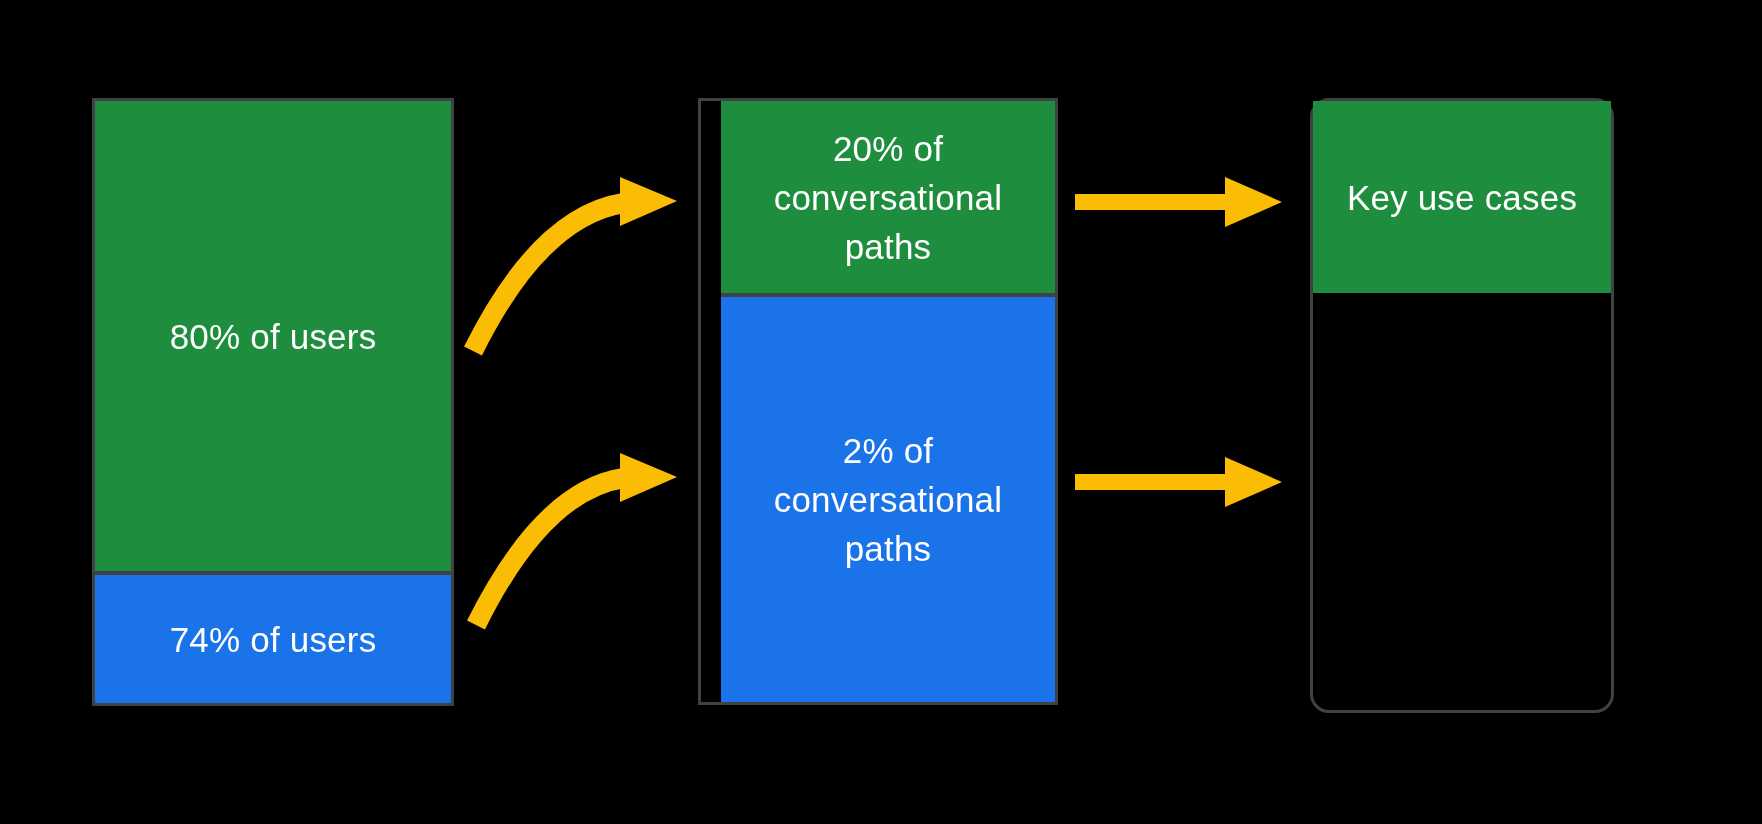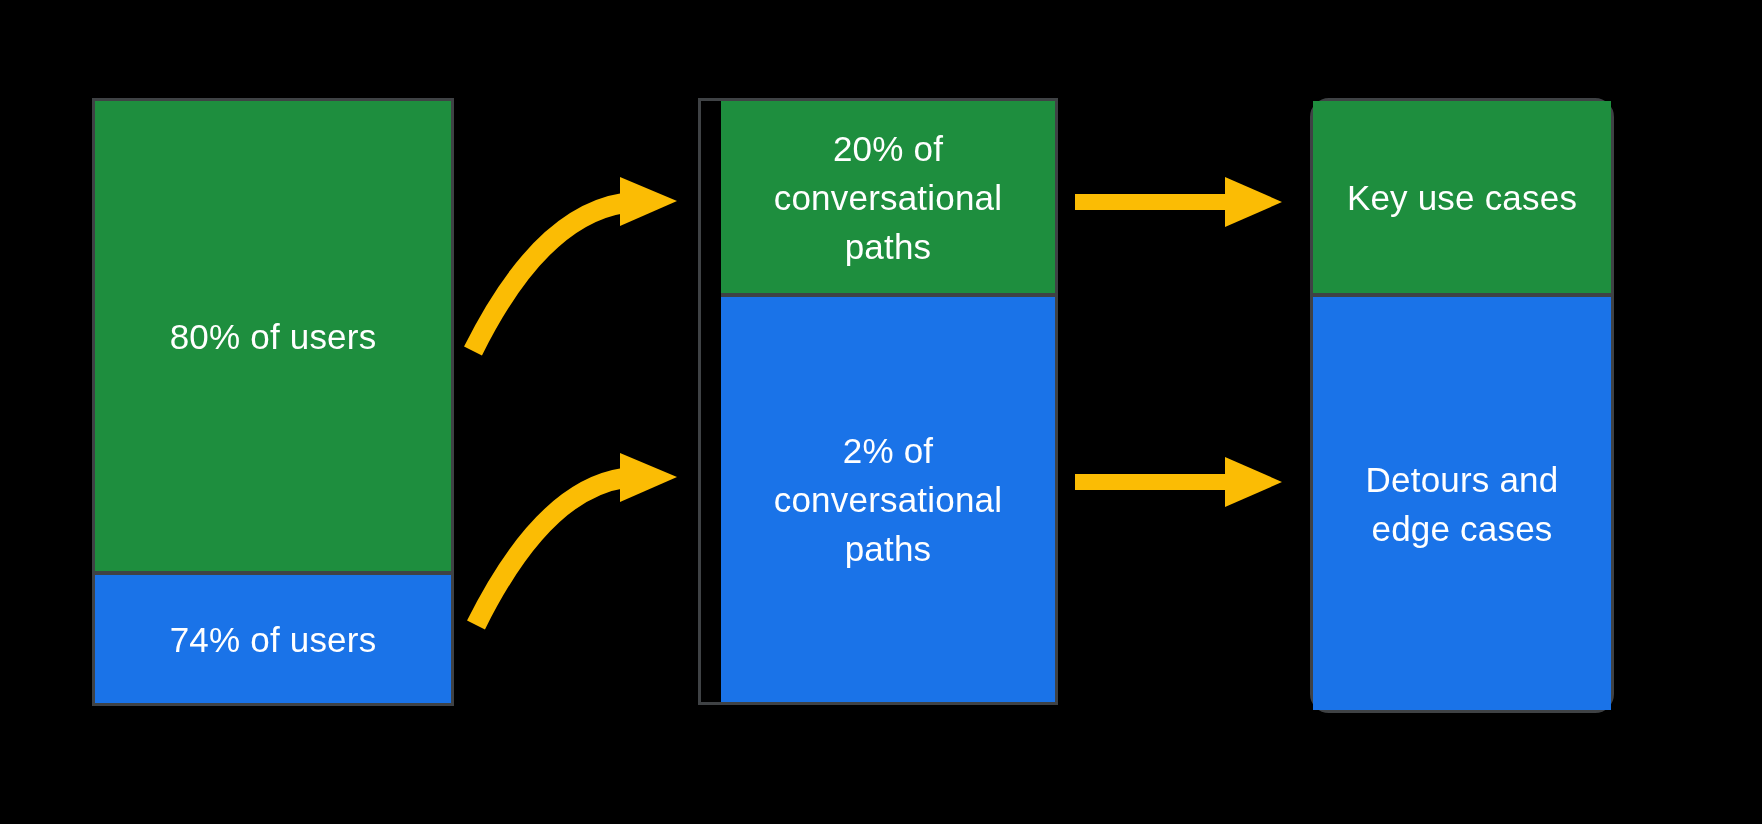--- a/index.html
+++ b/index.html
@@ -91,24 +91,20 @@
       <span class="segment-label">2% of
 conversational
 paths</span>
     </div>
   </div>
 
   <div class="column col-outcomes">
     <div class="segment h-top-small" data-color="green">
       <span class="segment-label">Key use cases</span>
     </div>
-    <div class="segment h-grow" data-color="blue">
-      <span class="segment-label">Detours and
-edge cases</span>
-    </div>
   </div>
 
   <svg class="arrows-overlay" viewBox="0 0 1762 824" xmlns="http://www.w3.org/2000/svg">
 
     <g>
       <path class="arrow-shaft" stroke-width="20" stroke-linecap="butt" d="M 473 351 Q 540 216 624 203"></path>
       <polygon class="arrow-head" points="620,177 620,226 677,201"></polygon>
     </g>
 
     <g>

